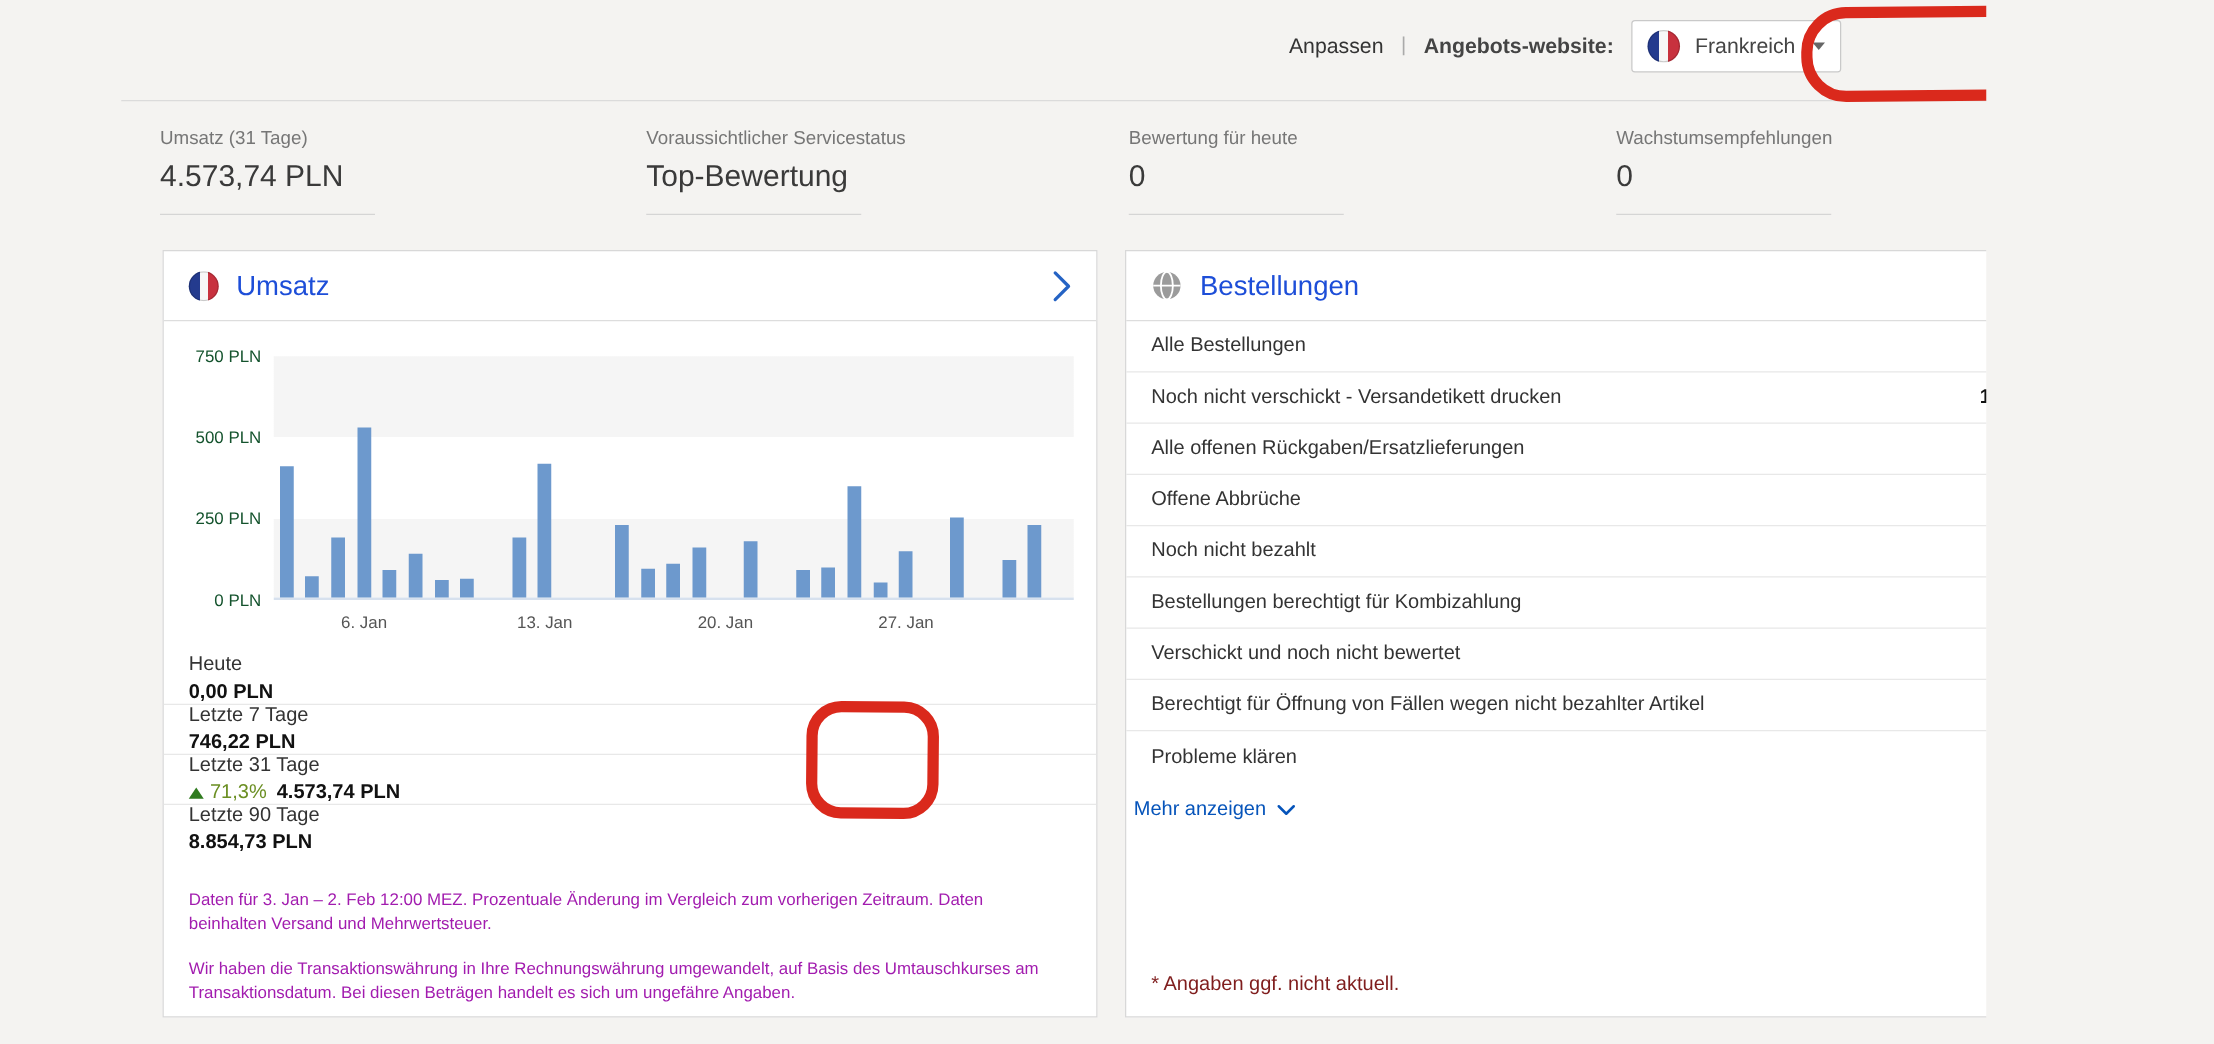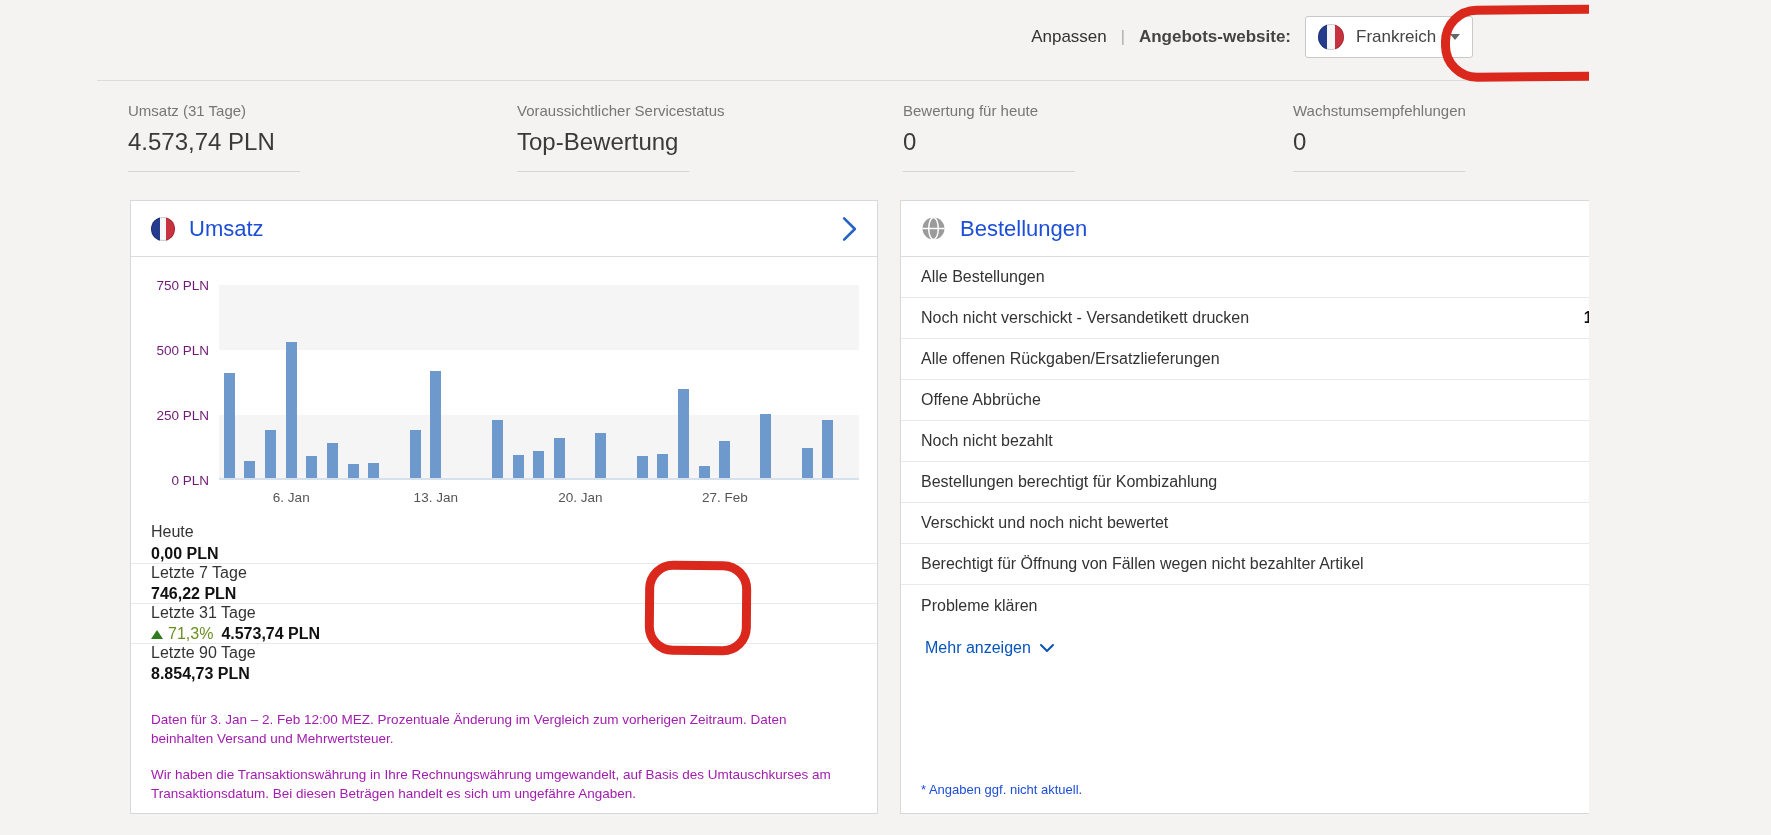--- a/index.html
+++ b/index.html
@@ -48,42 +48,42 @@
   .chart-wrap { position:relative; height:232px; margin-top:28px; }
   .plot {
     position:absolute; left:88px; right:18px; top:0; height:195px;
     background:linear-gradient(to bottom,#f5f5f5 0,#f5f5f5 65px,#ffffff 65px,#ffffff 130px,#f5f5f5 130px,#f5f5f5 195px);
     border-bottom:2px solid #d7e1ee;
     display:flex; align-items:flex-end;
   }
   .bar-slot { flex:1 1 0; height:100%; display:flex; justify-content:center; align-items:flex-end; }
   .bar { width:11px; }
   .yaxis { position:absolute; left:0; top:0; width:78px; height:195px; }
-  .ylabel { position:absolute; right:0; transform:translateY(-50%); font-size:13.5px; color:#701a75; white-space:nowrap; }
+  .ylabel { position:absolute; right:0; transform:translateY(-50%); font-size:13.5px; color:#14532d; white-space:nowrap; }
   .xaxis { position:absolute; left:88px; right:18px; top:205px; height:22px; }
   .xlabel { position:absolute; transform:translateX(-50%); font-size:13.5px; color:#555; white-space:nowrap; }
 
   
   .rev-rows { margin-top:6px; }
   .rev-row { display:flex; justify-content:space-between; align-items:flex-start; height:40px; padding:0 20px; font-size:16px; color:#333;flex-direction:column; }
   .rev-row + .rev-row { border-top:1px solid #e8e8e8; }
   .rev-value { display:flex; align-items:center; gap:8px; font-weight:bold; color:#111; }
   .change-badge { display:flex; align-items:center; gap:5px; font-weight:normal; color:#6b8f23; }
   .up-triangle { width:0; height:0; border-left:6px solid transparent; border-right:6px solid transparent; border-bottom:9px solid #2f7b1f; }
 
   .rev-foot { padding:28px 26px 0 20px; font-size:13.5px; color:#a21caf; line-height:1.4; }
   .rev-foot p { margin:0; }
   .rev-foot p + p { margin-top:17px; }
 
   
   .ord-row { display:flex; justify-content:space-between; align-items:center; min-height:41px; padding:0 24px 0 20px; font-size:16px; color:#333; border-bottom:1px solid #e8e8e8; cursor:pointer; }
   .ord-row:last-of-type { border-bottom:none; }
   .ord-value { font-weight:bold; color:#111; white-space:nowrap; margin-left:16px; }
-  .more-link { display:flex; align-items:center; gap:8px; padding:13px 24px; color:#0654ba; font-size:16px; width:max-content; cursor:pointer; }
-  .ord-foot { position:absolute; left:20px; bottom:16px; font-size:13px; color:#1d4ed8; }
+  .more-link { display:flex; align-items:center; gap:8px; padding:13px 6px; color:#0654ba; font-size:16px; width:max-content; cursor:pointer; }
+  .ord-foot { position:absolute; left:20px; bottom:16px; font-size:16px; color:#7f1d1d; }
 
   
   .annotation { position:absolute; border:9px solid #da291c; pointer-events:none; }
   .ann-site  { left:1441px; top:5px;   width:220px; height:76px; border-radius:36px; transform:rotate(-.5deg); }
   .ann-change{ left:645px;  top:561px; width:106px; height:94px; border-radius:28px; transform:rotate(.5deg); }
 </style>
 </head>
 <body>
 
 <div class="page">
@@ -232,21 +232,21 @@
             <div class="bar" title="1. Feb: 225 PLN" style="height: 30%; background: rgb(109, 153, 205);"></div>
           </div>
           <div class="bar-slot">
             <div class="bar" title="2. Feb: 0 PLN" style="height: 0%; background: rgb(109, 153, 205);"></div>
           </div>
         </div>
       <div class="xaxis">
           <span class="xlabel" style="left: 11.2903%;">6. Jan</span>
           <span class="xlabel" style="left: 33.871%;">13. Jan</span>
           <span class="xlabel" style="left: 56.4516%;">20. Jan</span>
-          <span class="xlabel" style="left: 79.0323%;">27. Feb</span>
+          <span class="xlabel" style="left: 79.0323%;">27. Jan</span>
         </div>
     </div>
 
     <div class="rev-rows">
       <div class="rev-row">
         <span>Heute</span>
         <span class="rev-value">0,00 PLN</span>
       </div>
       <div class="rev-row">
         <span>Letzte 7 Tage</span>

